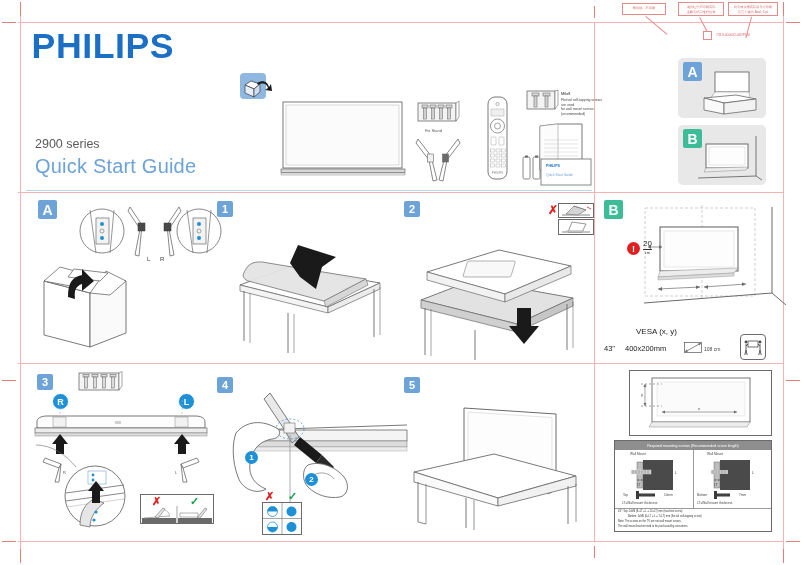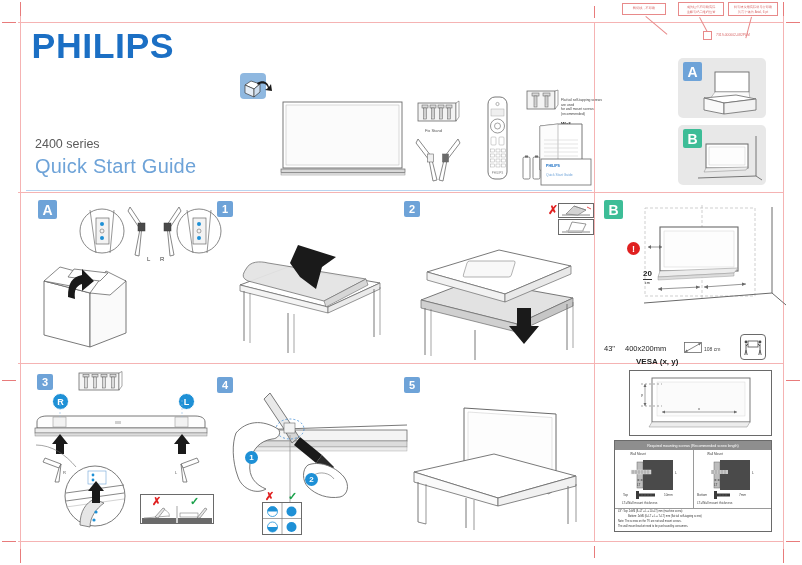--- a/index.html
+++ b/index.html
@@ -45,21 +45,21 @@
   .alertbadge{position:absolute;width:13px;height:13px;border-radius:50%;
       background:#e02020;color:#fff;font-size:9px;font-weight:bold;
       display:flex;align-items:center;justify-content:center;}
 
   .xmark{position:absolute;color:#e02020;font-weight:bold;}
   .vmark{position:absolute;color:#1aa14b;font-weight:bold;}
 
   .tinytxt{position:absolute;font-size:3.4px;color:#444;line-height:1.35;white-space:pre-line;}
   .microtxt{position:absolute;font-size:2.6px;color:#333;line-height:1.4;white-space:pre-line;}
   .lbl{position:absolute;font-size:4px;color:#555;}
-  .boldtxt{position:absolute;font-weight:bold;color:#222;margin-top:30px;}
+  .boldtxt{position:absolute;font-weight:normal;color:#222;}
 
   
   .anno{position:absolute;border:0.7px solid #e88a8a;color:#d96a6a;
         font-size:3.2px;line-height:1.45;padding:2px 2px;box-sizing:border-box;
         text-align:center;white-space:pre-line;}
   .annoline{position:absolute;background:#e88a8a;height:0.7px;transform-origin:0 0;}
 
   svg{display:block;overflow:visible;}
 </style>
 </head>
@@ -96,21 +96,21 @@
   <div class="anno" style="left:728px;top:2px;width:50px;height:14px;">料号请按最实际料号行印刷
 所有字体为 Arial, 6 pt</div>
   <div class="annoline" style="left:646px;top:16px;width:28px;transform:rotate(40deg);"></div>
   <div class="annoline" style="left:700px;top:17px;width:22px;transform:rotate(62deg);"></div>
   <div class="annoline" style="left:752px;top:17px;width:22px;transform:rotate(105deg);"></div>
 
   <div class="outl" style="left:703px;top:31px;width:9px;height:9px;border:0.8px solid #e88a8a;background:#fff;"></div>
   <div class="tinytxt" style="left:716px;top:33px;font-size:3.4px;color:#d96a6a;">7319-000002-082PLM</div>
 
   <div class="logo">PHILIPS</div>
-  <div class="series">2400 series</div>
+  <div class="series">2900 series</div>
   <div class="qsg">Quick Start Guide</div>
 
   <div style="position:absolute;left:240px;top:73px;">
     <svg width="34" height="34" viewBox="0 0 34 34">
       <rect x="0" y="0" width="26" height="26" rx="4" fill="#8fb8e0"></rect>
       <path d="M5 12 L11 8 L20 11 L14 16 Z" fill="#fff" stroke="#3a3a3a" stroke-width="0.7"></path>
       <path d="M5 12 L5 20 L14 24 L14 16 Z" fill="#e6eef7" stroke="#3a3a3a" stroke-width="0.7"></path>
       <path d="M14 16 L20 11 L20 19 L14 24 Z" fill="#cfdff0" stroke="#3a3a3a" stroke-width="0.7"></path>
       <path d="M17 10 C23 6 28 9 29 14 L31 11 L32 18 L25 17 L28 15 C27 11 23 9 18 12 Z" fill="#1a1a1a"></path>
     </svg>

